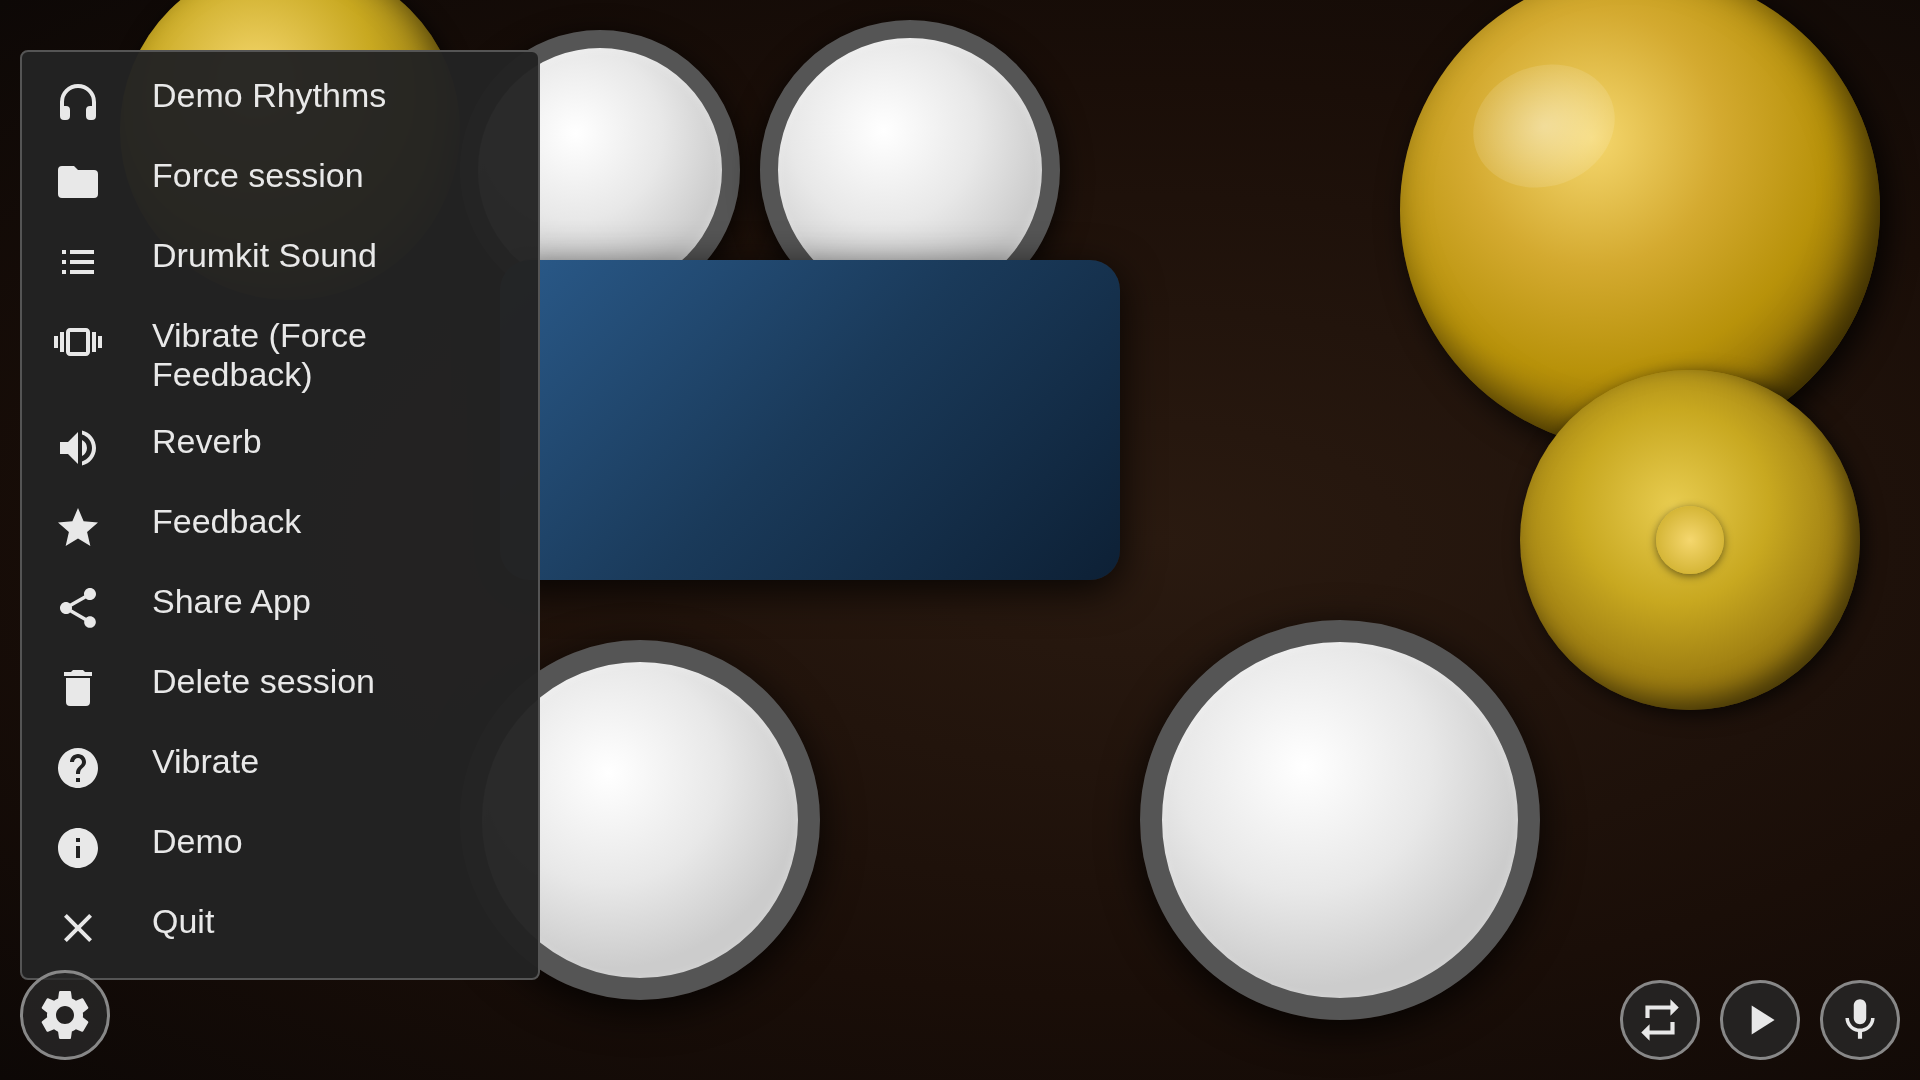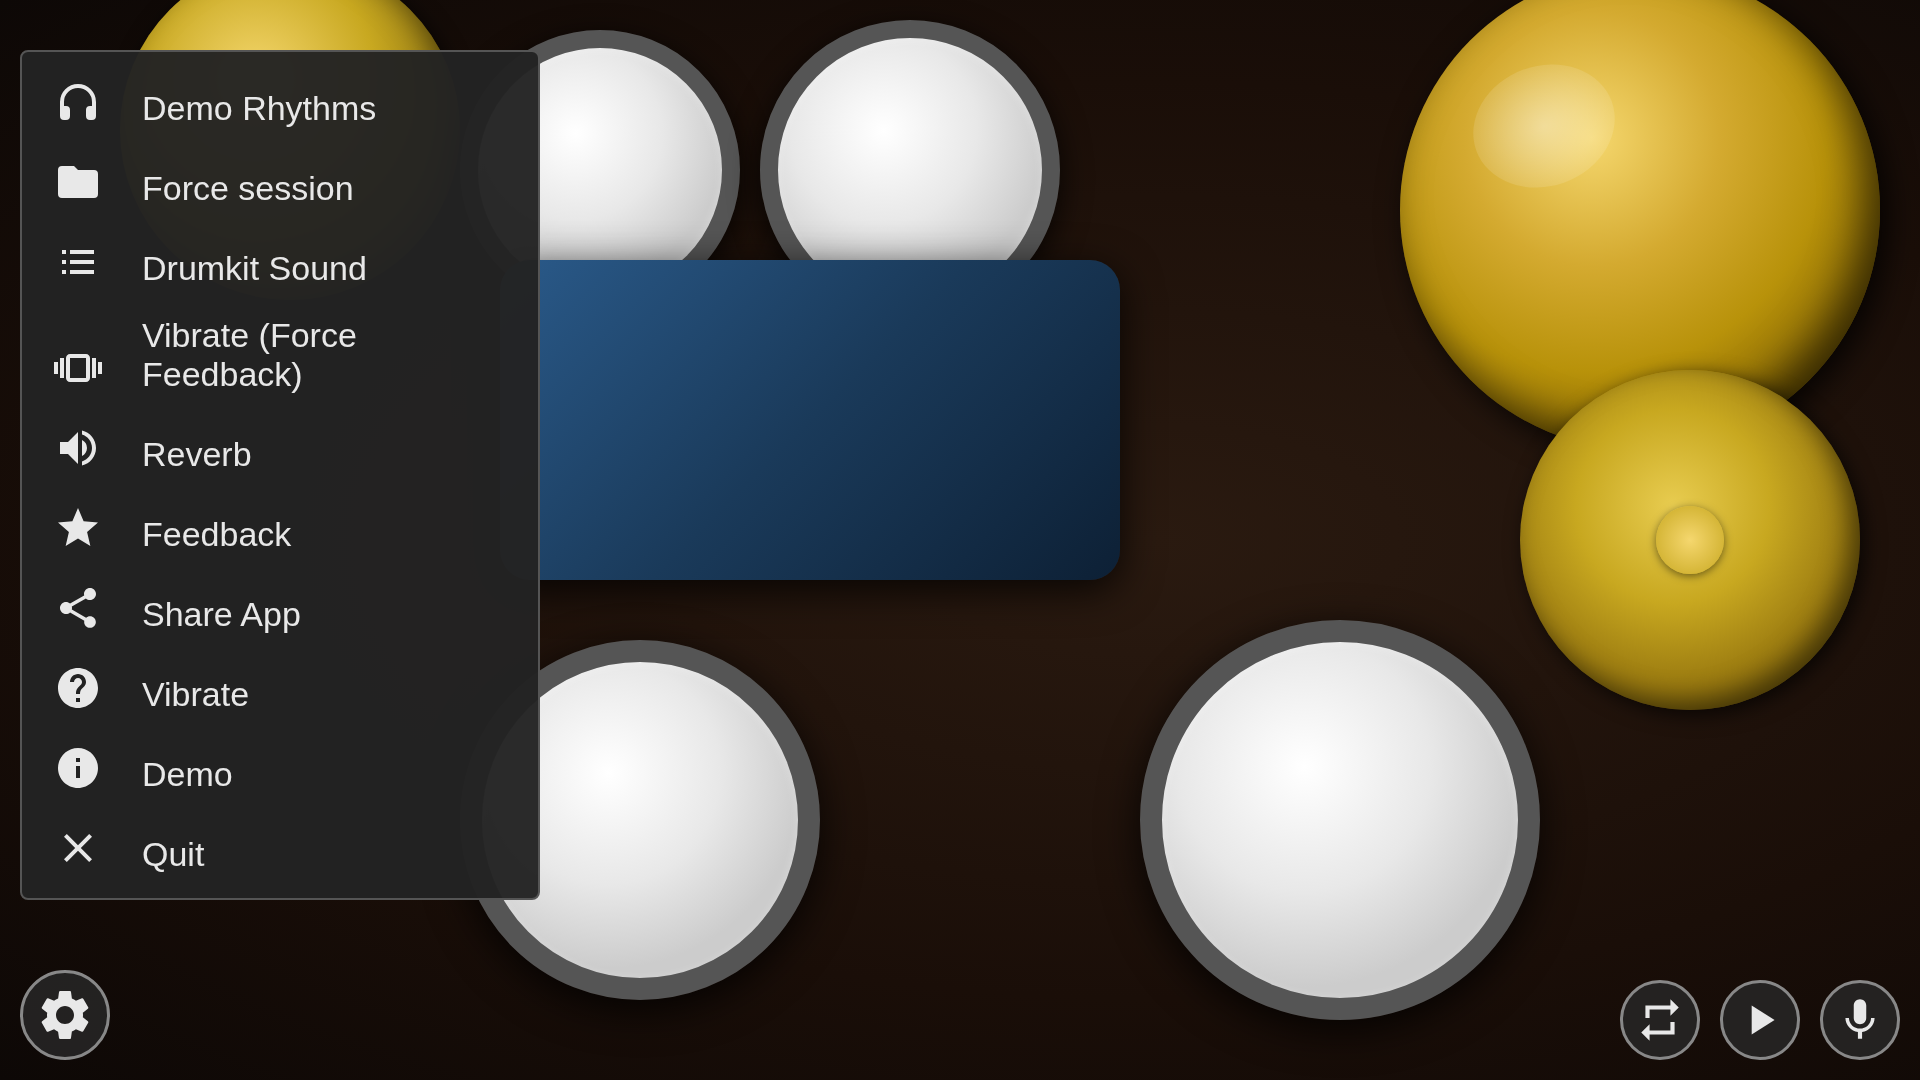--- a/index.html
+++ b/index.html
@@ -159,28 +159,28 @@
       width: 520px;
       background: rgba(35, 35, 35, 0.97);
       border: 2px solid #555;
       border-radius: 8px;
       padding: 10px 0;
       z-index: 100;
     }
 
     .menu-item {
       display: flex;
-      align-items: flex-end;
+      align-items: flex-start;
       padding: 14px 30px;
       cursor: pointer;
       color: #e8e8e8;
       font-size: 36px;
       font-weight: 400;
       transition: background 0.1s;
-      gap: 38px;
+      gap: 48px;
     }
 
     .menu-icon {
       width: 52px;
       height: 52px;
       display: flex;
       align-items: center;
       justify-content: center;
       flex-shrink: 0;
       color: #e8e8e8;
@@ -324,20 +324,28 @@
 
   <div class="menu-item">
     <span class="menu-icon">
       <svg viewBox="0 0 24 24">
           <path d="M18 16.08c-.76 0-1.44.3-1.96.77L8.91 12.7c.05-.23.09-.46.09-.7s-.04-.47-.09-.7l7.05-4.11c.54.5 1.25.81 2.04.81 1.66 0 3-1.34 3-3s-1.34-3-3-3-3 1.34-3 3c0 .24.04.47.09.7L8.04 9.81C7.5 9.31 6.79 9 6 9c-1.66 0-3 1.34-3 3s1.34 3 3 3c.79 0 1.5-.31 2.04-.81l7.12 4.16c-.05.21-.08.43-.08.65 0 1.61 1.31 2.92 2.92 2.92 1.61 0 2.92-1.31 2.92-2.92s-1.31-2.92-2.92-2.92z"></path>
         </svg>
     </span>
     <span class="menu-label">Share App</span>
   </div>
 
+  <div class="menu-item">
+    <span class="menu-icon">
+      <svg viewBox="0 0 24 24">
+          <path d="M6 19a2 2 0 0 0 2 2h8a2 2 0 0 0 2-2V7H6v12zM19 4h-3.5l-1-1h-5l-1 1H5v2h14V4z"></path>
+        </svg>
+    </span>
+    <span class="menu-label">Delete session</span>
+  </div>
 
   <div class="menu-item">
     <span class="menu-icon">
       <svg viewBox="0 0 24 24">
           <path d="M12 2C6.48 2 2 6.48 2 12s4.48 10 10 10 10-4.48 10-10S17.52 2 12 2zm1 17h-2v-2h2v2zm2.07-7.75l-.9.92C13.45 12.9 13 13.5 13 15h-2v-.5c0-1.1.45-2.1 1.17-2.83l1.24-1.26c.37-.36.59-.86.59-1.41 0-1.1-.9-2-2-2s-2 .9-2 2H8c0-2.21 1.79-4 4-4s4 1.79 4 4c0 .88-.36 1.68-.93 2.25z"></path>
         </svg>
     </span>
     <span class="menu-label">Vibrate</span>
   </div>
 

